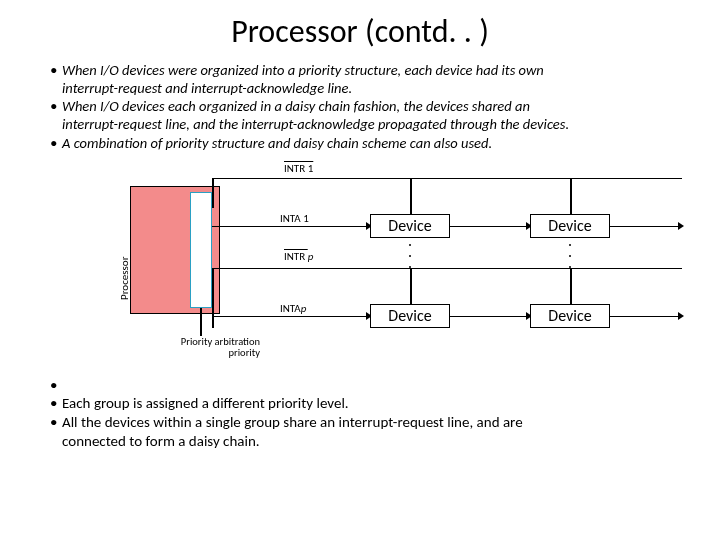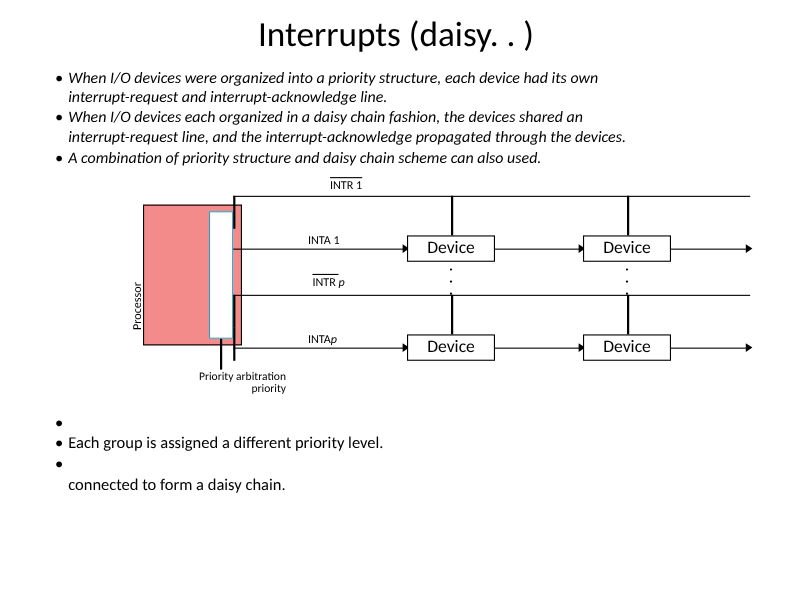--- a/index.html
+++ b/index.html
@@ -113,21 +113,21 @@
     font-size: 10.5px;
     text-align: right;
     line-height: 1.1;
   }
   .italic-p { font-style: italic; }
   .cont { padding-left: 12px; }
 </style>
 </head>
 <body>
 
-<div class="title">Interrupts (daisy. . )</div>
+<div class="title">Processor (contd. . )</div>
 
 <div class="top-bullets">
   <div class="row">
       <span class="dot">•</span>
       <span>When I/O devices were organized into a priority structure, each device had its own</span>
     </div>
   <div class="row cont">
       <span>interrupt-request and interrupt-acknowledge line.</span>
     </div>
   <div class="row">
@@ -142,21 +142,21 @@
       <span>A combination of priority structure and daisy chain scheme can also used.</span>
     </div>
 </div>
 
 <div class="diagram">
 
   <div class="proc-outer"></div>
   <div class="proc-inner"></div>
   <div class="proc-label">Processor</div>
 
-  <div class="sig-label" style="left:300px; top:4px;text-align:center;">
+  <div class="sig-label" style="left:284px; top:4px;text-align:center;">
     <span class="overline">INTR 1</span>
   </div>
 
   <div class="hline" style="left:212px; top:20px; width:470px;"></div>
 
   <div class="vline" style="left:212px; top:20px; height:30px;"></div>
 
   <div class="sig-label" style="left:280px; top:54px;">INTA 1</div>
 
   <div class="hline" style="left:212px; top:68px; width:158px;"></div>
@@ -222,17 +222,18 @@
 <div class="bottom-bullets">
   <div class="row">
       <span class="dot">•</span>
     </div>
   <div class="row">
       <span class="dot">•</span>
       <span>Each group is assigned a different priority level.</span>
     </div>
   <div class="row">
       <span class="dot">•</span>
+      <span>All the devices within a single group share an interrupt-request line, and are</span>
     </div>
   <div class="row cont">
       <span>connected to form a daisy chain.</span>
     </div>
 </div>
 
 </body></html>

